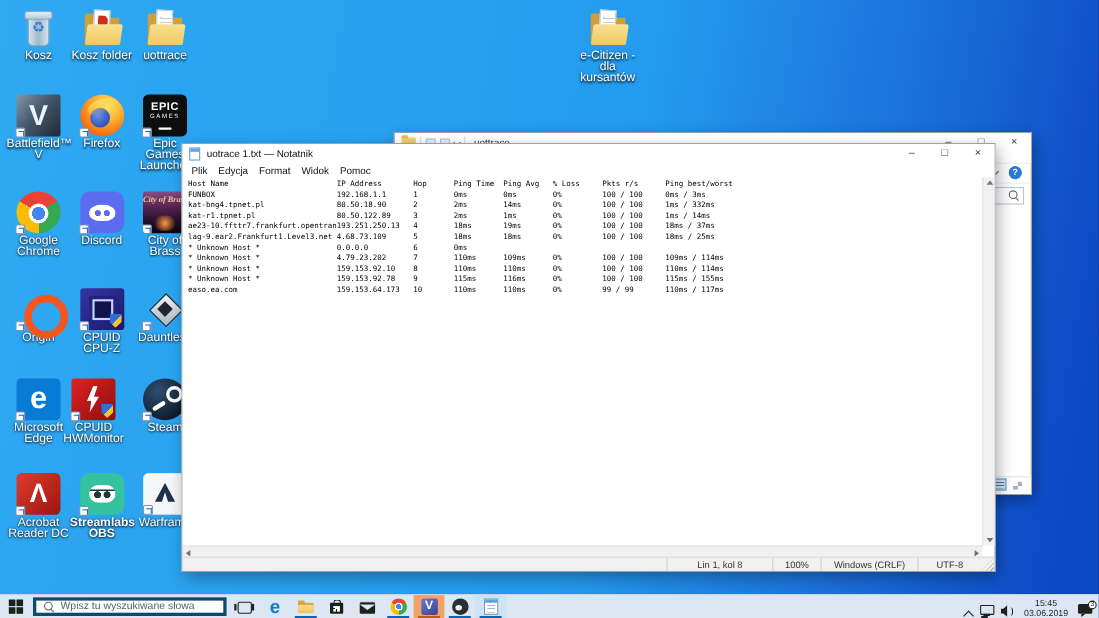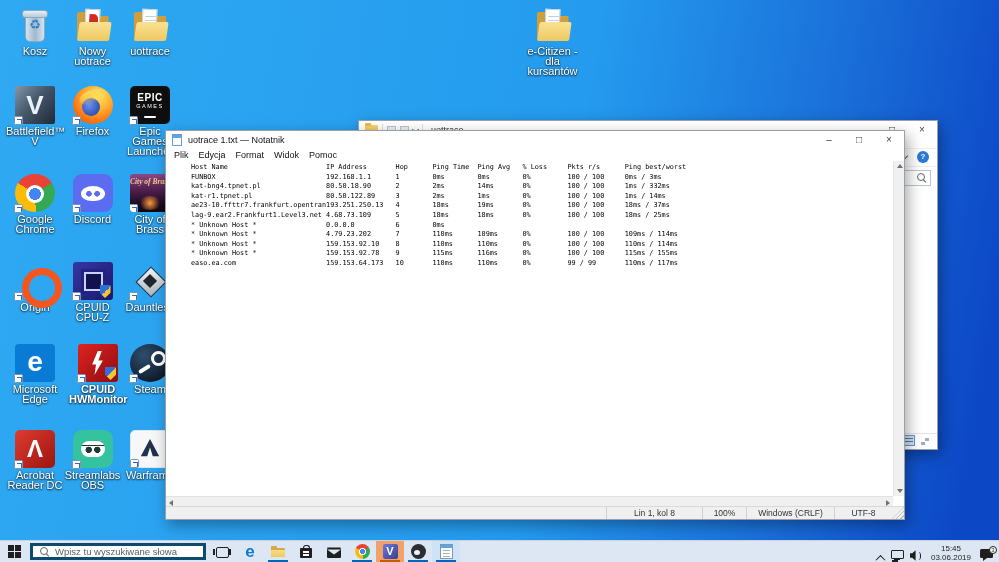--- a/index.html
+++ b/index.html
@@ -135,21 +135,21 @@
     background:conic-gradient(#9db0c4 0 25%,transparent 0 50%,#9db0c4 0 75%,transparent 0);background-size:8px 7px;}
 
   
   #notepad{left:165px;top:130px;width:740px;height:390px;}
   .np-title{position:relative;height:18px;background:#fff;}
   .np-icon{position:absolute;left:6px;top:3px;width:10px;height:12px;background:#fff;border:1px solid #6f9bd1;}
   .np-icon::before{content:"";position:absolute;left:0;top:0;right:0;height:3px;background:#5aa7e8;}
   .np-title-text{position:absolute;left:22px;top:0;font-size:9px;line-height:18px;color:#111;}
   .np-menu{position:relative;height:12px;background:#fff;display:flex;padding-left:3px;}
   .np-menu span{font-size:9px;line-height:12px;padding:0 5px;color:#111;}
-  .np-body{position:absolute;left:0;right:0;top:30px;bottom:23px;background:#fff;overflow:hidden;padding-left:20px;}
+  .np-body{position:absolute;left:0;right:0;top:30px;bottom:23px;background:#fff;overflow:hidden;}
   .np-text{margin:0;padding:2px 0 0 5px;font-family:"DejaVu Sans Mono",monospace;font-size:6.8px;line-height:9.6px;color:#000;white-space:pre;}
   .np-vscroll{position:absolute;right:0;top:30px;bottom:23px;width:11px;background:#f0f0f0;border-left:1px solid #e2e2e2;}
   .np-hscroll{position:absolute;left:0;right:11px;bottom:13px;height:10px;background:#f0f0f0;border-top:1px solid #e2e2e2;}
   .tri{position:absolute;width:0;height:0;}
   .tri-up{left:2.5px;top:3px;border-left:3px solid transparent;border-right:3px solid transparent;border-bottom:4px solid #707070;}
   .tri-down{left:2.5px;bottom:3px;border-left:3px solid transparent;border-right:3px solid transparent;border-top:4px solid #707070;}
   .tri-left{left:3px;top:2.5px;border-top:3px solid transparent;border-bottom:3px solid transparent;border-right:4px solid #707070;}
   .tri-right{right:3px;top:2.5px;border-top:3px solid transparent;border-bottom:3px solid transparent;border-left:4px solid #707070;}
   .np-status{position:absolute;left:0;right:0;bottom:0;height:13px;background:var(--statusbar-bg);border-top:1px solid #d9d9d9;
     display:flex;align-items:stretch;font-size:8.5px;color:#333;}
@@ -231,21 +231,21 @@
       <div class="desk-icon" style="left: 6px; top: 6px;">
         <div class="icon-art art-kosz">
           <span class="iglyph">♻</span>
         </div>
         <div class="icon-label">Kosz</div>
       </div>
       <div class="desk-icon" style="left: 63.5px; top: 6px;">
         <div class="icon-art art-folder-pdf">
           <span class="pg"></span>
         </div>
-        <div class="icon-label">Nowy uotrace</div>
+        <div class="icon-label">Kosz folder</div>
       </div>
       <div class="desk-icon" style="left: 121px; top: 6px;">
         <div class="icon-art art-folder-doc">
           <span class="pg"></span>
         </div>
         <div class="icon-label">uottrace</div>
       </div>
       <div class="desk-icon" style="left: 6px; top: 86px;">
         <div class="icon-art art-bfv"><span class="iglyph">V</span><span class="sc-badge"></span></div>
         <div class="icon-label">Battlefield™ V</div>
@@ -299,37 +299,37 @@
       <div class="desk-icon" style="left: 121px; top: 262px;">
         <div class="icon-art art-dauntless">
           <span class="sc-badge"></span>
         </div>
         <div class="icon-label">Dauntless</div>
       </div>
       <div class="desk-icon" style="left: 6px; top: 344px;">
         <div class="icon-art art-edge"><span class="iglyph">e</span><span class="sc-badge"></span></div>
         <div class="icon-label">Microsoft Edge</div>
       </div>
-      <div class="desk-icon" style="left: 69px; top: 344px; font-weight: bold;">
+      <div class="desk-icon" style="left: 56px; top: 344px;">
         <div class="icon-art art-hwmonitor">
           <span class="sc-badge"></span>
         </div>
         <div class="icon-label">CPUID HWMonitor</div>
       </div>
       <div class="desk-icon" style="left: 121px; top: 344px;">
         <div class="icon-art art-steam">
           <span class="sc-badge"></span>
         </div>
         <div class="icon-label">Steam</div>
       </div>
       <div class="desk-icon" style="left: 6px; top: 430px;">
         <div class="icon-art art-acrobat"><span class="iglyph">Λ</span><span class="sc-badge"></span></div>
         <div class="icon-label">Acrobat Reader DC</div>
       </div>
-      <div class="desk-icon" style="left: 63.5px; top: 430px;">
+      <div class="desk-icon" style="left: 63.5px; top: 430px; font-weight: bold;">
         <div class="icon-art art-streamlabs">
           <span class="face"></span>
           <span class="sc-badge"></span>
         </div>
         <div class="icon-label">Streamlabs OBS</div>
       </div>
       <div class="desk-icon" style="left: 121px; top: 430px;">
         <div class="icon-art art-warframe">
           <span class="sc-badge"></span>
         </div>

